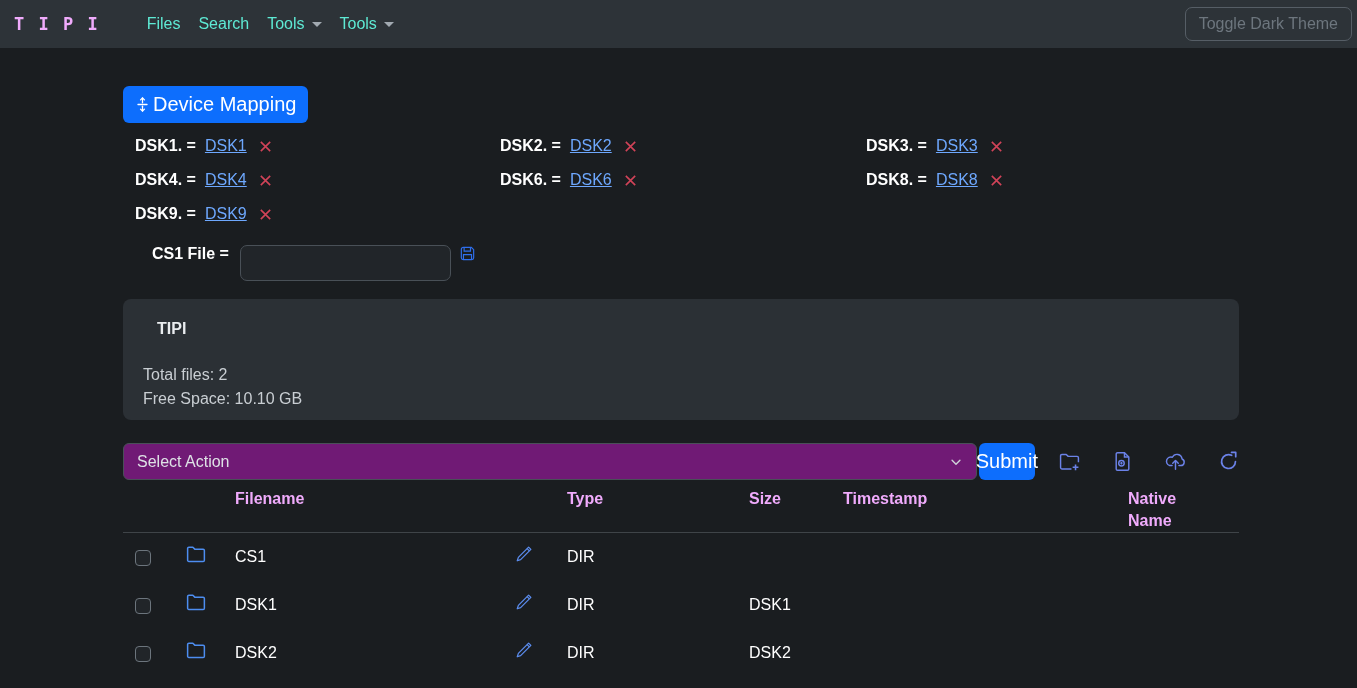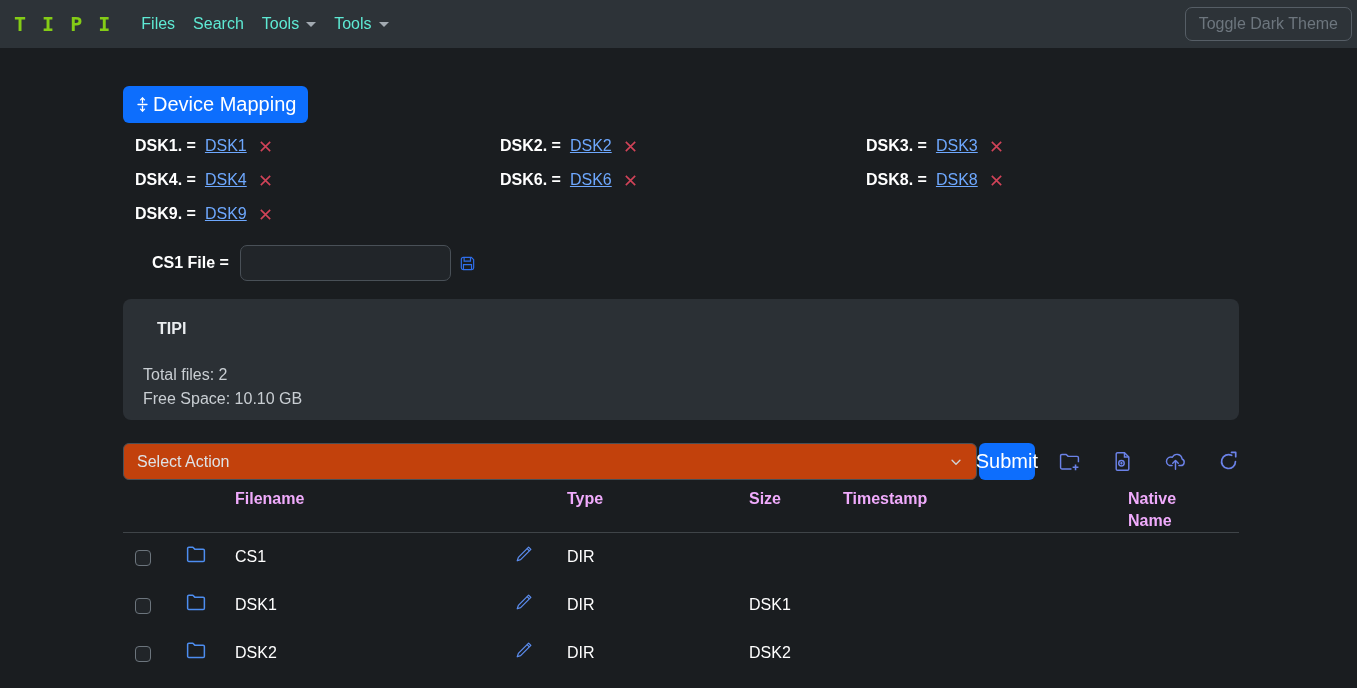--- a/index.html
+++ b/index.html
@@ -11,22 +11,22 @@
     color:#fff;
   }
   
   .navbar {
     height:48px; background:#2d3338;
     display:flex; align-items:center;
     padding:0 5px 0 14px;
   }
   .brand {
     font-family:"DejaVu Sans Mono", monospace;
-    font-weight:bold; font-size:20px; letter-spacing:2px;
-    color:#84cc16; margin-right:20px; cursor:pointer;
+    font-weight:bold; font-size:17px; letter-spacing:2px;
+    color:#f0abfc; margin-right:38px; cursor:pointer;
   }
   .nav-items { list-style:none; display:flex; align-items:center; }
   .nav-item {
     color:#5eead4; padding:4px 9px; cursor:pointer;
     display:flex; align-items:center; gap:7px;
   }
   .caret {
     width:0; height:0; display:inline-block;
     border-left:5px solid transparent; border-right:5px solid transparent;
     border-top:5px solid #a2aab1;
@@ -50,41 +50,41 @@
     margin-top:12px;
     display:grid; grid-template-columns:365px 366px 1fr;
     row-gap:12px;
   }
   .map-cell { padding-left:12px; line-height:22px; display:flex; align-items:center; }
   .map-label { font-weight:bold; color:#fff; margin-right:9px; white-space:pre; }
   .map-link { color:#6ea8fe; text-decoration:underline; margin-right:11px; cursor:pointer; }
   .x-btn { color:#d14358; width:15px; height:15px; display:inline-flex; cursor:pointer; }
   .x-btn svg { width:15px; height:15px; }
   
-  .cs1-row { margin-top:20px; display:flex; align-items:center; }
+  .cs1-row { margin-top:20px; display:flex; }
   .cs1-label { font-weight:bold; margin-left:29px; }
   .cs1-input {
     margin-left:11px; width:211px; height:36px;
     background:#212529; border:1px solid #495057; border-radius:7px;
     color:#dee2e6; font-size:16px; padding:0 12px;
     font-family:"Liberation Sans", sans-serif;
   }
   .save-btn { margin-left:8px; color:#2f6fed; width:17px; height:17px; cursor:pointer; }
   .save-btn svg { width:17px; height:17px; }
   
   .panel {
     margin-top:18px; height:121px; background:#2b3035;
     border-radius:8px; padding:21px 20px 0 20px;
   }
   .panel-title { font-weight:bold; color:#e9ecef; margin-left:14px; }
   .panel-body { margin-top:25px; color:#c9ced3; line-height:24px; }
   
   .action-row { margin-top:23px; display:flex; align-items:center; }
   .select {
-    width:938px; height:37px; background:#c2410c;
+    width:938px; height:37px; background:#701a75;
     border:1px solid #495057; border-radius:6px;
     display:flex; align-items:center; padding:0 13px;
     color:#dee2e6; cursor:pointer;
   }
   .select .sel-text { flex:1; }
   .select svg { width:14px; height:14px; color:#cfd4d9; }
   .submit-btn { margin-left:2px; width:56px; height:37px; justify-content:center; }
   .icon-btn {
     background:none; border:none; cursor:pointer;
     color:#6b82e8; width:24px; height:24px; padding:0;

